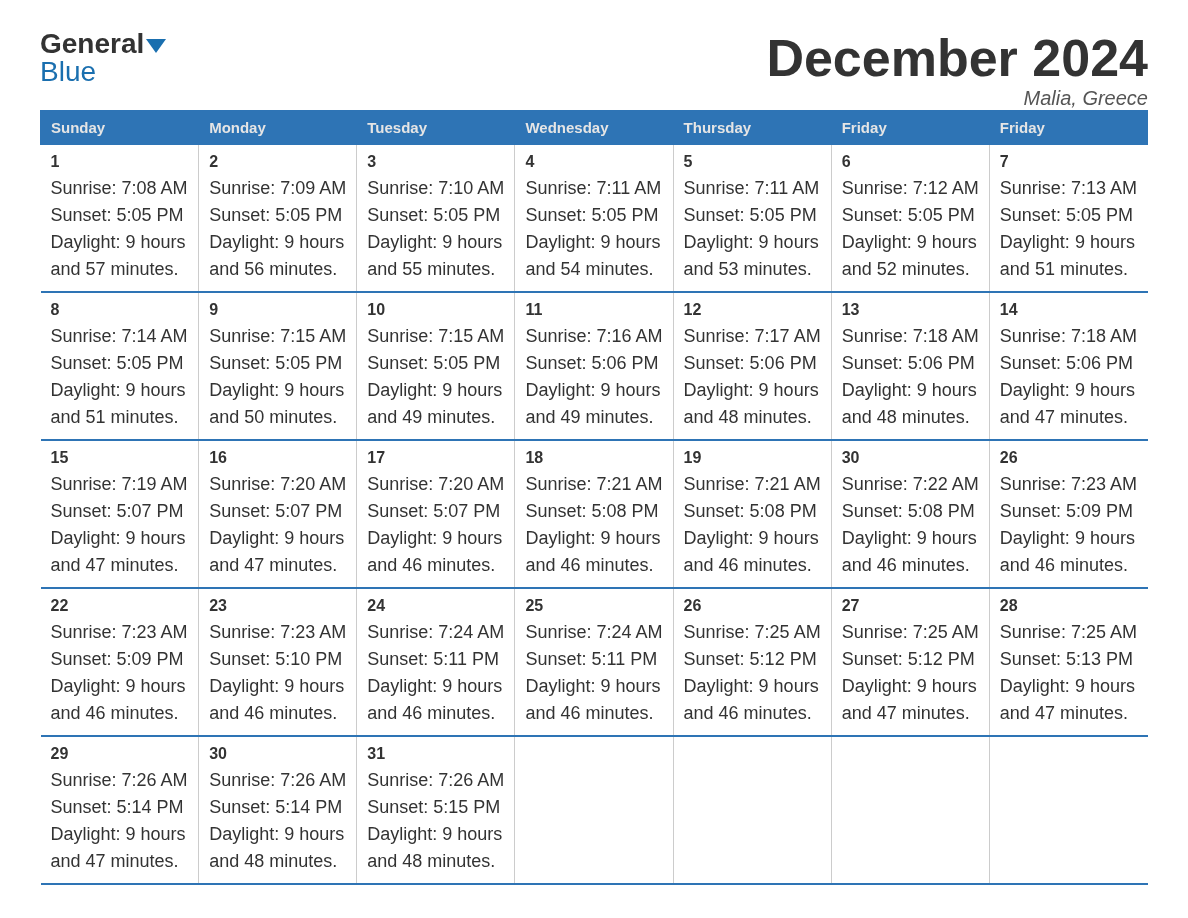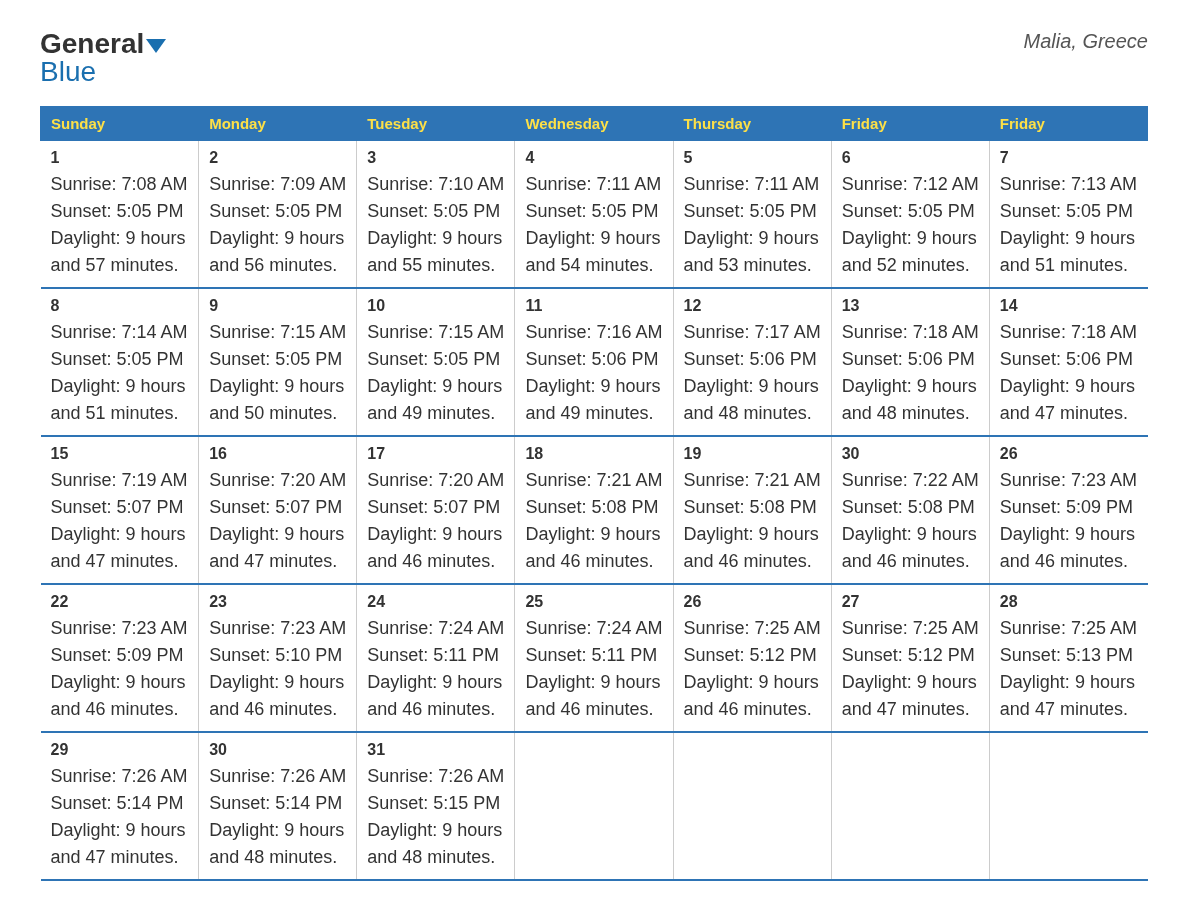--- a/index.html
+++ b/index.html
@@ -6,21 +6,20 @@
     body {
       font-family: Arial, sans-serif;
       background: #fff;
       padding: 30px 40px;
       color: #333;
     }
     .header {
       display: flex;
       justify-content: space-between;
       align-items: flex-start;
-      margin-bottom: 20px;
     }
     .logo {
       display: flex;
       flex-direction: column;
       align-items: flex-start;
     }
     .logo-text {
       font-size: 28px;
       font-weight: bold;
       color: #333;
@@ -58,21 +57,21 @@
     }
     table {
       width: 100%;
       border-collapse: collapse;
       table-layout: fixed;
     }
     thead tr {
       background-color: #2e74b5;
     }
     thead th {
-      color: #fde047;
+      color: #e5e5e5;
       font-size: 15px;
       font-weight: bold;
       padding: 8px 10px;
       text-align: left;
       border: 1px solid #2e74b5;
     }
     tbody tr {
       border-bottom: 2px solid #2e74b5;
     }
     tbody td {
@@ -102,20 +101,21 @@
 <body>
 
 <div class="header">
   <div class="logo">
     <div class="logo-text">
       General<span class="logo-triangle"></span>
     </div>
     <div class="logo-line2">Blue</div>
   </div>
   <div class="title-block">
+    <div class="month-title">December 2024</div>
     <div class="location">Malia, Greece</div>
   </div>
 </div>
 
 <table>
   <thead>
     <tr>
     <th>Sunday</th>
         <th>Monday</th>
         <th>Tuesday</th>

